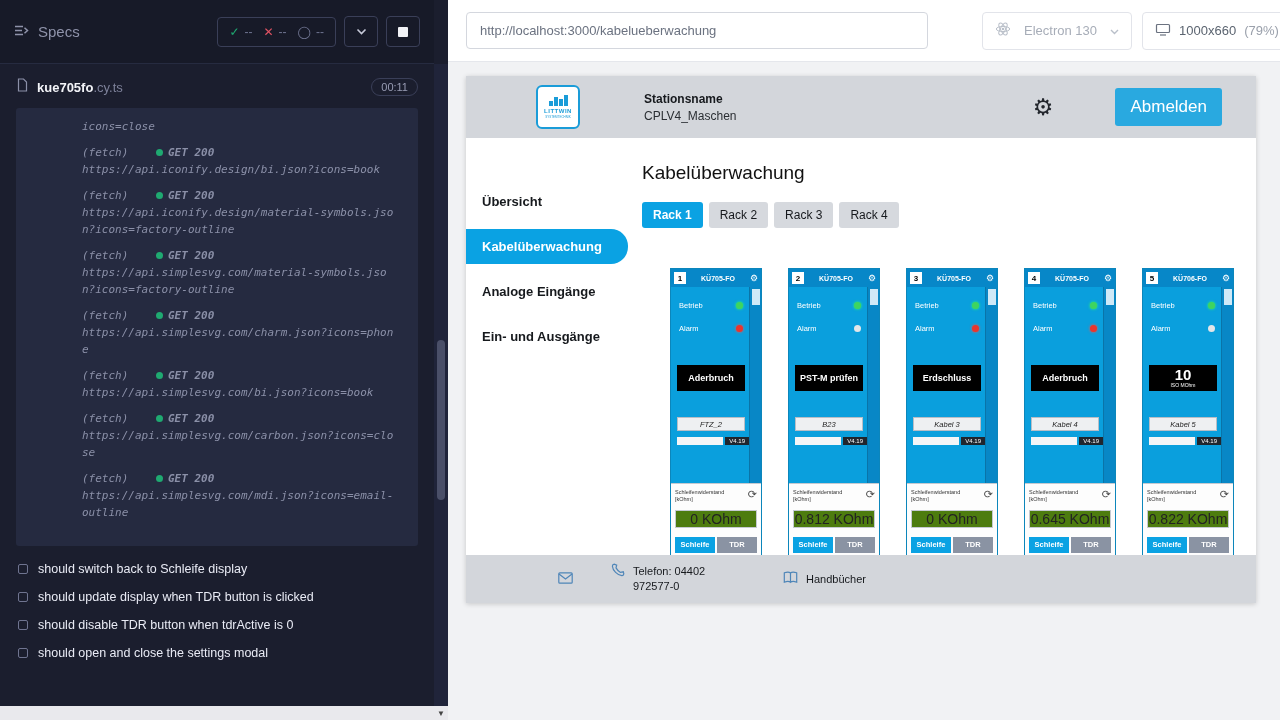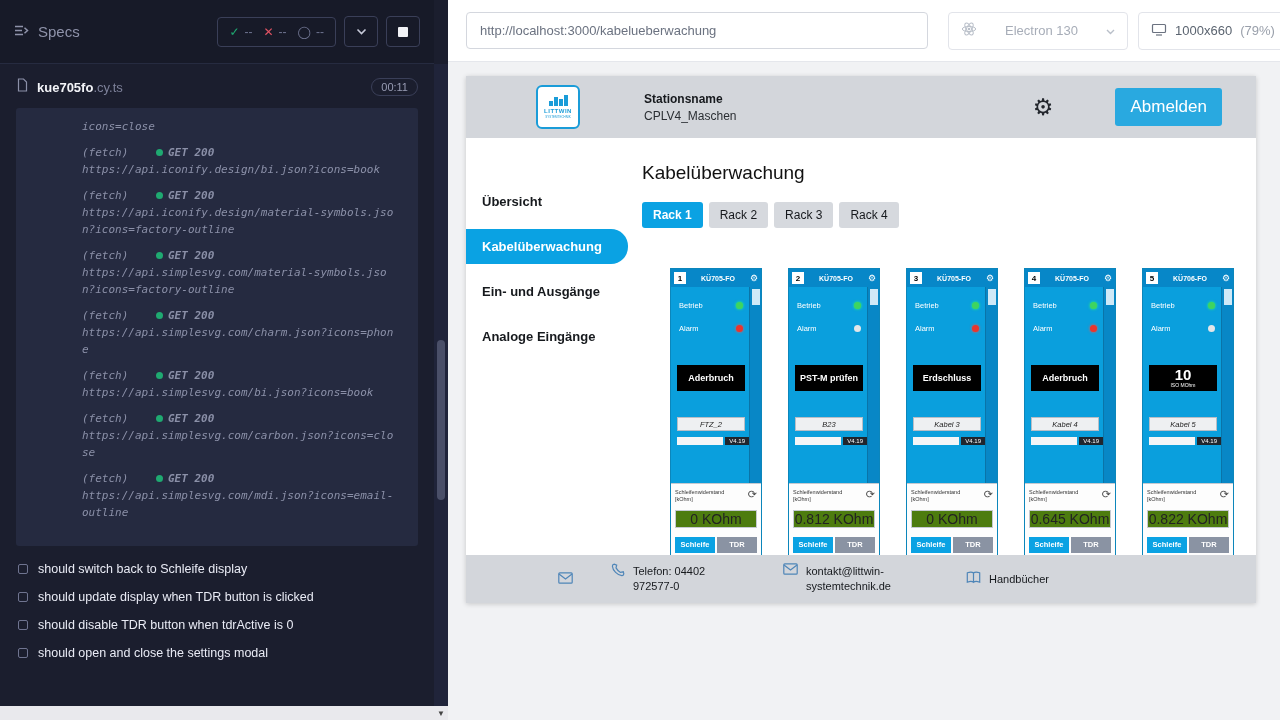--- a/index.html
+++ b/index.html
@@ -52,21 +52,21 @@
   
   #right-area{flex:1; display:flex; flex-direction:column; position:relative; background:#f1f2f4;}
   .browser-bar{height:62px; background:#fff; border-bottom:1px solid #e5e7ec;
                display:flex; align-items:center; padding:0 18px; gap:10px; flex-shrink:0;}
   .url-input{width:462px; height:37px; border:1px solid #d4d7de; border-radius:4px;
              color:#6b7280; font-size:13px; padding:16px 13px; outline:none;
              font-family:"Liberation Sans",sans-serif;}
   .bar-spacer{flex:1;}
   .bar-select{border:1px solid #e2e4ea; border-radius:4px; height:38px; padding:0 12px;
               display:flex; align-items:center; gap:8px; font-size:13px; background:#fff; cursor:pointer;}
-  .browser-select{color:#a7adb8; width:180px; justify-content:space-between;}
+  .browser-select{color:#a7adb8; width:150px; justify-content:space-between;margin-left:34px;}
   .viewport-select{color:#5b6470;}
   .viewport-zoom{color:#9aa0ab;}
 
   .stage{flex:1; padding:14px 0 0 18px;}
   .viewport{width:790px; height:527px; background:#fff; box-shadow:0 1px 5px rgba(0,0,0,.18);
             display:flex; flex-direction:column; overflow:hidden;}
 
   
   .app-header{height:62px; background:var(--gray-ui); display:flex; align-items:center;
               padding:8px 16px; flex-shrink:0;}
@@ -343,22 +343,22 @@
           <div class="station-value">CPLV4_Maschen</div>
         </div>
         <span class="header-gear">⚙</span>
         <button class="logout-btn">Abmelden</button>
       </div>
 
       <div class="app-body">
         <div class="sidebar" id="app-sidebar">
             <div class="side-item">Übersicht</div>
             <div class="side-item active">Kabelüberwachung</div>
+            <div class="side-item">Analoge Eingänge</div>
             <div class="side-item">Ein- und Ausgänge</div>
-            <div class="side-item">Analoge Eingänge</div>
           </div>
         <div class="main">
           <h1 class="main-title">Kabelüberwachung</h1>
           <div class="tabs" id="rack-tabs">
               <div class="tab active">Rack 1</div>
               <div class="tab">Rack 2</div>
               <div class="tab">Rack 3</div>
               <div class="tab">Rack 4</div>
             </div>
           <div class="cards" id="cards-row">
@@ -569,27 +569,20 @@
                 <path d="M1 2l6.5 5L14 2" fill="none" stroke="currentColor" stroke-width="1.2"></path>
               </svg></span>
           </div>
           <div class="f-item">
             <span class="f-icon"><svg width="14" height="14" viewBox="0 0 14 14">
                 <path d="M3.2 1.2c-1 .2-1.9 1-1.8 2 .3 4.3 5.1 9.1 9.4 9.4 1 .1 1.8-.8 2-1.8l-.5-2-2.8.6c-1.8-1-3.5-2.7-4.5-4.5l.7-2.8z" fill="none" stroke="currentColor" stroke-width="1.2"></path>
               </svg></span>
             <span class="f-text f-w2">Telefon: 04402 972577-0</span>
           </div>
           <div class="f-item">
-            <span class="f-icon"><svg width="15" height="12" viewBox="0 0 15 12">
-                <rect x="0.8" y="0.8" width="13.4" height="10.4" rx="1" fill="none" stroke="currentColor" stroke-width="1.2"></rect>
-                <path d="M1 2l6.5 5L14 2" fill="none" stroke="currentColor" stroke-width="1.2"></path>
-              </svg></span>
-            <span class="f-text f-w3">kontakt@littwin-systemtechnik.de</span>
-          </div>
-          <div class="f-item">
             <span class="f-icon"><svg width="15" height="13" viewBox="0 0 15 13">
                 <path d="M7.5 2C6.3.9 3.8.9 1.3 1.8v9.4c2.5-.9 5-.9 6.2.2 1.2-1.1 3.7-1.1 6.2-.2V1.8C11.2.9 8.7.9 7.5 2zM7.5 2v9.4" fill="none" stroke="currentColor" stroke-width="1.2"></path>
               </svg></span>
             <span class="f-text ">Handbücher</span>
           </div>
         </div>
     </div>
   </div>
 
 </div>

